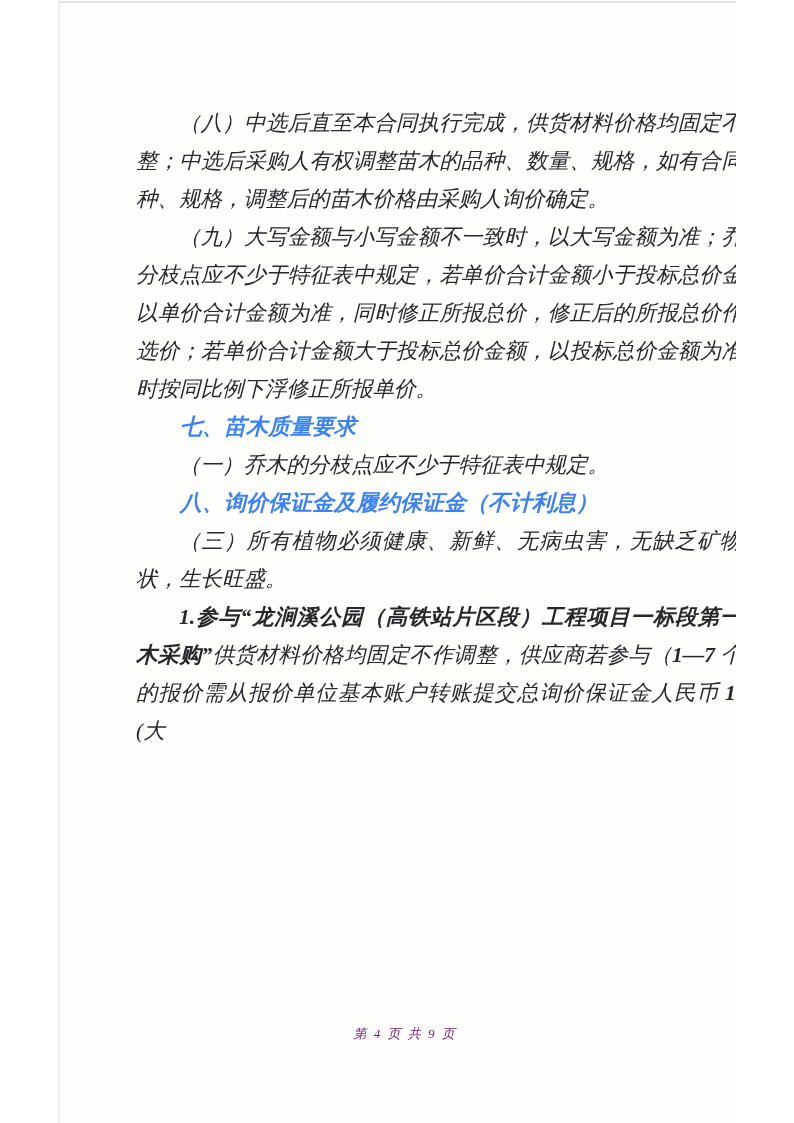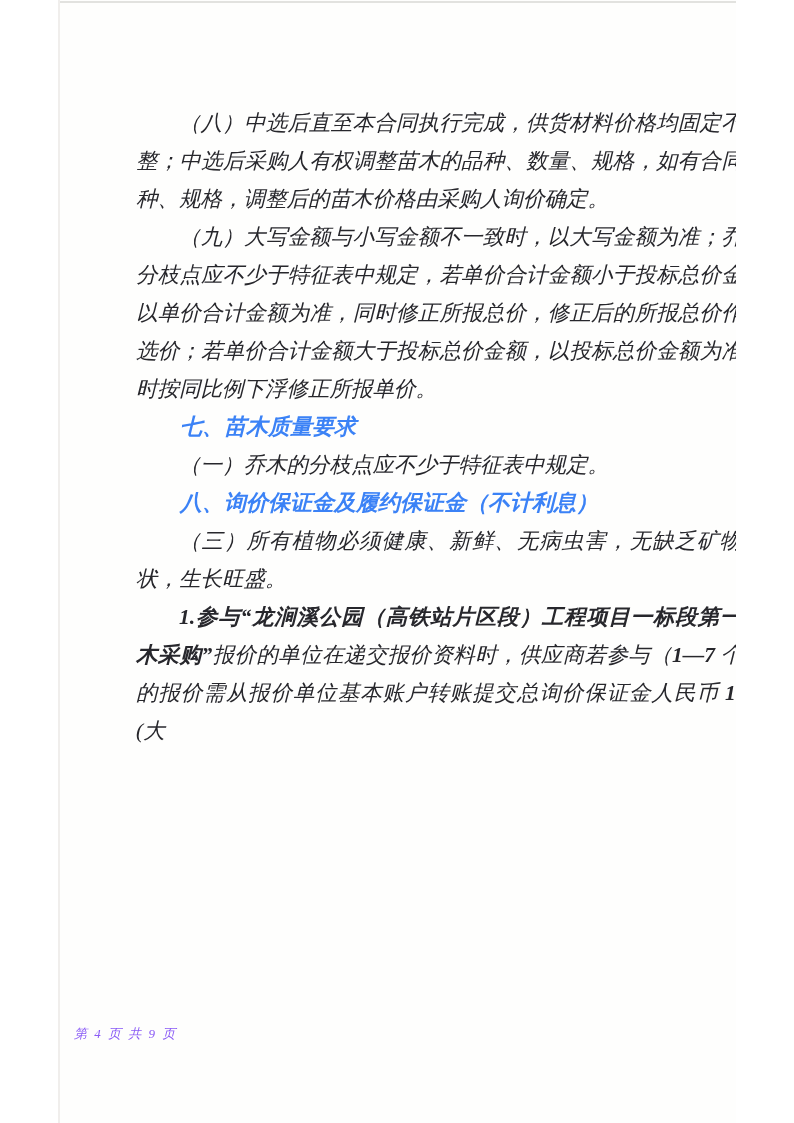--- a/index.html
+++ b/index.html
@@ -43,24 +43,24 @@
   p.heading{
     font-family:"Liberation Sans","DejaVu Sans",sans-serif;
     font-size:22px;
     color:#3b82f6;
     font-weight:700;
   }
   .footer{
     position:absolute;
     left:16px;right:0;
     top:1024px;
-    text-align:left;
+    text-align:center;
     font-size:13px;
     line-height:20px;
-    color:#8b5cf6;
+    color:#701a75;
     letter-spacing:2px;
   }
   .red-mark{
     position:absolute;
     border-radius:2px;
     opacity:.8;
   }
   .red-mark.m1{left:768px;top:620px;width:5px;height:11px;transform:rotate(10deg);}
   .red-mark.m2{left:765px;top:652px;width:8px;height:8px;transform:rotate(-15deg);}
 </style>
@@ -69,21 +69,21 @@
 
 <div class="page">
 
   <div class="content" style="color: rgb(39, 39, 44);">
       <p class="para"><span>（八）中选后直至本合同执行完成，供货材料价格均固定不作调整；中选后采购人有权调整苗木的品种、数量、规格，如有合同外品种、规格，调整后的苗木价格由采购人询价确定。</span></p>
       <p class="para"><span>（九）大写金额与小写金额不一致时，以大写金额为准；乔木的分枝点应不少于特征表中规定，若单价合计金额小于投标总价金额，以单价合计金额为准，同时修正所报总价，修正后的所报总价作为评选价；若单价合计金额大于投标总价金额，以投标总价金额为准，同时按同比例下浮修正所报单价。</span></p>
       <p class="para heading"><span class="bold">七、苗木质量要求</span></p>
       <p class="para"><span>（一）乔木的分枝点应不少于特征表中规定。</span></p>
       <p class="para heading"><span class="bold">八、询价保证金及履约保证金（不计利息）</span></p>
       <p class="para"><span>（三）所有植物必须健康、新鲜、无病虫害，无缺乏矿物质症状，生长旺盛。</span></p>
-      <p class="para"><span class="bold">1.参与“龙涧溪公园（高铁站片区段）工程项目一标段第一批灌木采购”</span><span>报价的单位在递交报价资料时，供应商若参与（</span><span class="bold">1—7</span><span> 个）包的报价需从报价单位基本账户转账提交总询价保证金人民币 </span><span class="bold">1</span><span> 万元(大</span></p>
+      <p class="para"><span class="bold">1.参与“龙涧溪公园（高铁站片区段）工程项目一标段第一批灌木采购”</span><span>供货材料价格均固定不作调整，供应商若参与（</span><span class="bold">1—7</span><span> 个）包的报价需从报价单位基本账户转账提交总询价保证金人民币 </span><span class="bold">1</span><span> 万元(大</span></p>
     </div>
 
   <div class="footer">
     <span>第 4 页 共 9 页</span>
   </div>
 
   <span class="red-mark m1" style="background: rgb(176, 67, 67);"></span>
   <span class="red-mark m2" style="background: rgb(176, 67, 67);"></span>
 
 </div>

